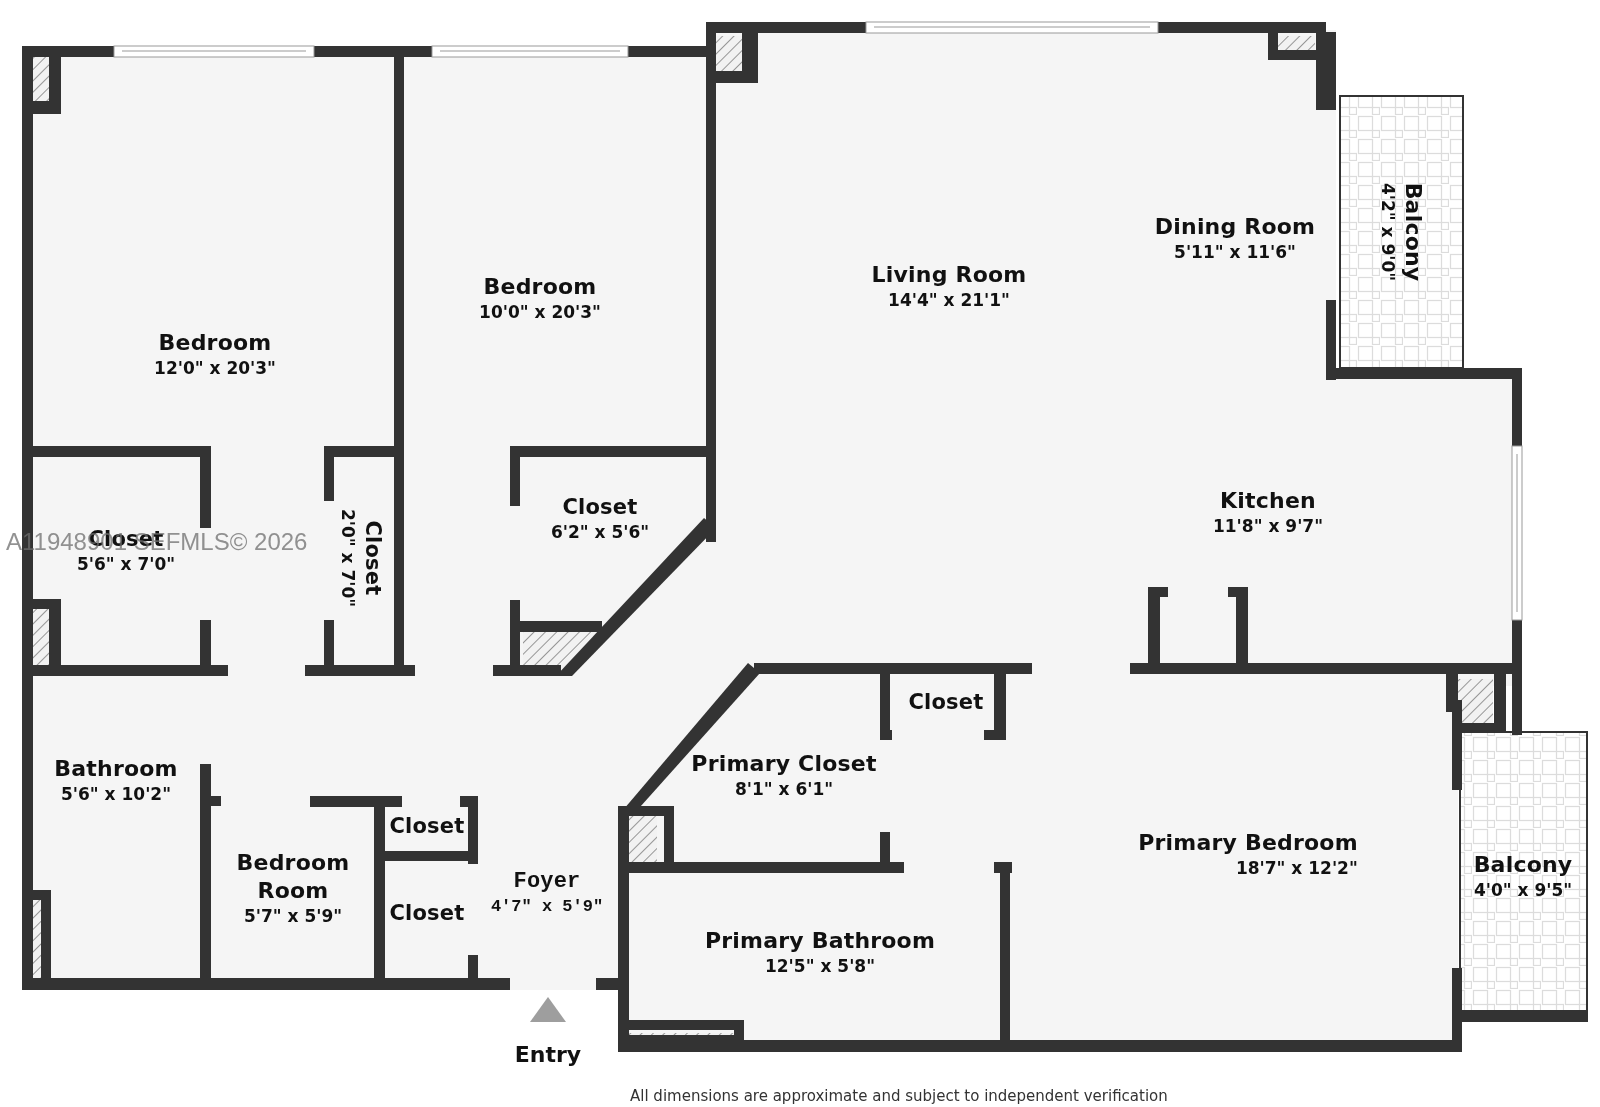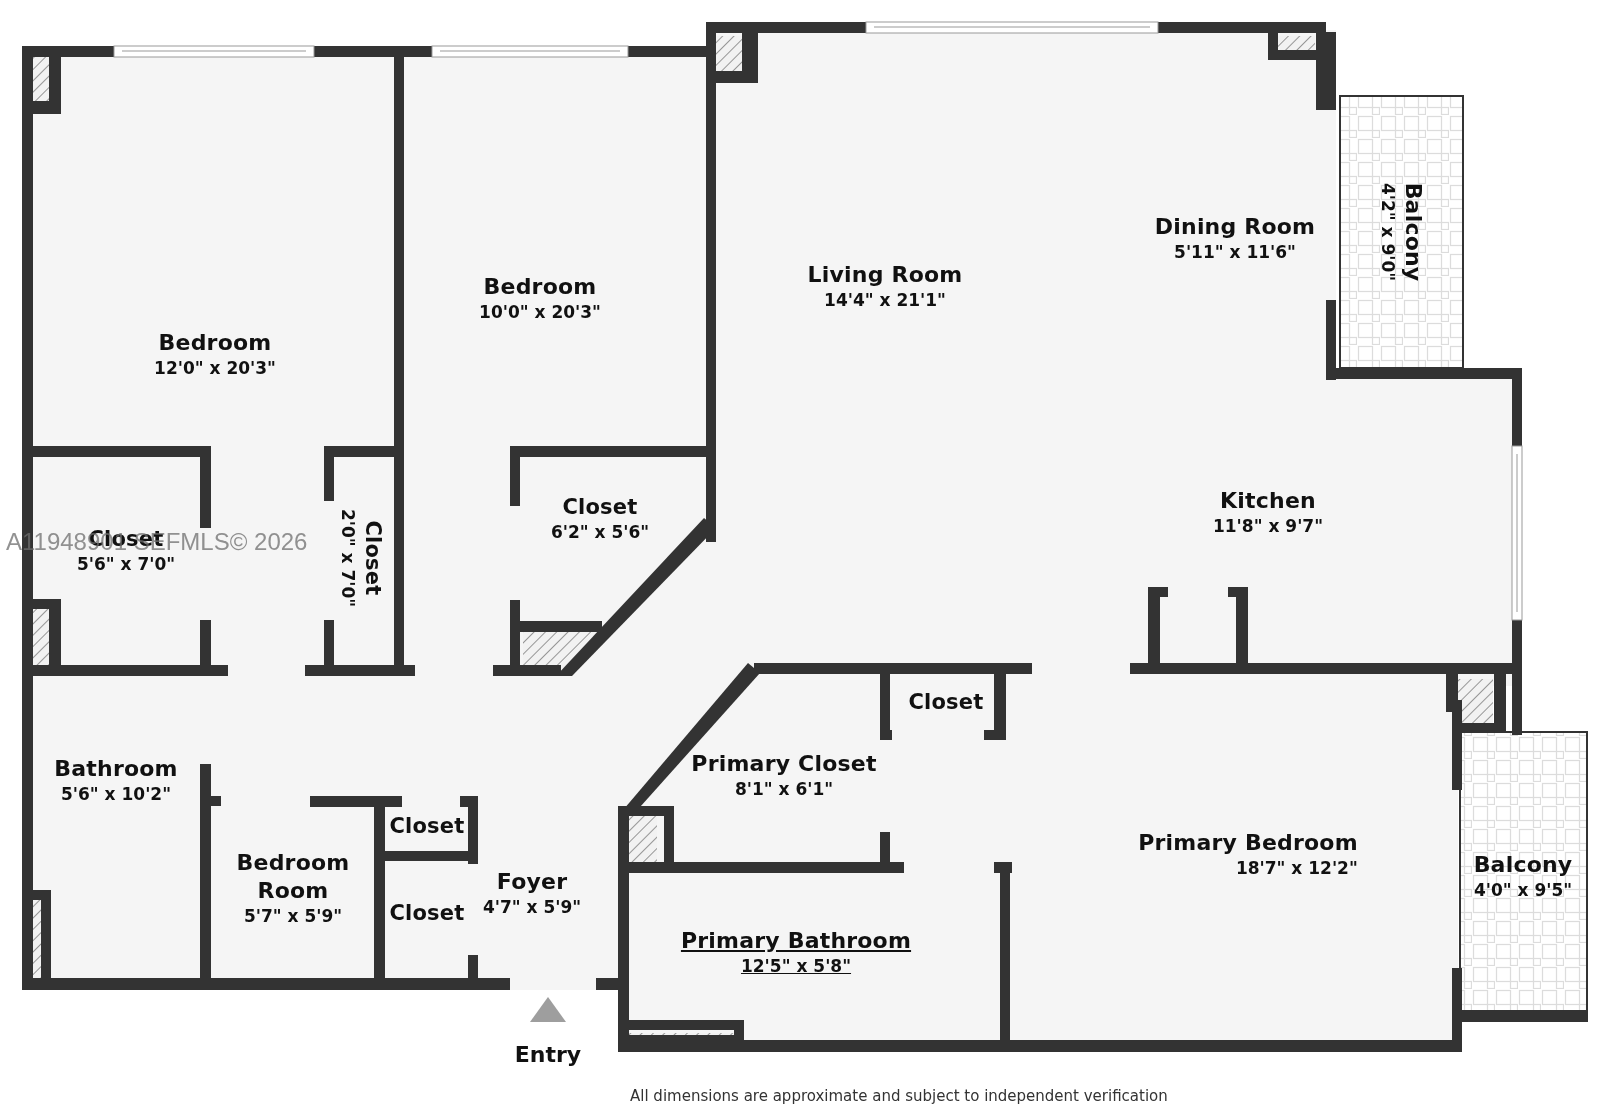--- a/index.html
+++ b/index.html
@@ -161,21 +161,21 @@
 </svg>
 
 <div class="lbl" style="left:215px; top:354px;">
   <span class="name">Bedroom</span>
   <span class="dim">12'0" x 20'3"</span>
 </div>
 <div class="lbl" style="left:540px; top:298px;">
   <span class="name">Bedroom</span>
   <span class="dim">10'0" x 20'3"</span>
 </div>
-<div class="lbl" style="left:885px; top:286px;">
+<div class="lbl" style="left:949px; top:286px;">
   <span class="name">Living Room</span>
   <span class="dim">14'4" x 21'1"</span>
 </div>
 <div class="lbl" style="left:1235px; top:238px;">
   <span class="name">Dining Room</span>
   <span class="dim">5'11" x 11'6"</span>
 </div>
 <div class="lbl rot90" style="left:1402px; top:232px;">
   <span class="name">Balcony</span>
   <span class="dim">4'2" x 9'0"</span>
@@ -204,36 +204,36 @@
   <span class="name">Bedroom</span>
   <span class="name">Room</span>
   <span class="dim">5'7" x 5'9"</span>
 </div>
 <div class="lbl small" style="left:427px; top:826px;">
   <span class="name">Closet</span>
 </div>
 <div class="lbl small" style="left:427px; top:913px;">
   <span class="name">Closet</span>
 </div>
-<div class="lbl" style="left:532px; top:893px;">
+<div class="lbl" style="left:547px; top:893px;font-family:Liberation Mono, monospace;">
   <span class="name">Foyer</span>
   <span class="dim">4'7" x 5'9"</span>
 </div>
 <div class="lbl small" style="left:946px; top:702px;">
   <span class="name">Closet</span>
 </div>
 <div class="lbl" style="left:784px; top:775px;">
   <span class="name">Primary Closet</span>
   <span class="dim">8'1" x 6'1"</span>
 </div>
 <div class="lbl" style="left:1248px; top:854px;text-align:right;">
   <span class="name">Primary Bedroom</span>
   <span class="dim">18'7" x 12'2"</span>
 </div>
-<div class="lbl" style="left:796px; top:952px;text-decoration:underline;">
+<div class="lbl" style="left:820px; top:952px;">
   <span class="name">Primary Bathroom</span>
   <span class="dim">12'5" x 5'8"</span>
 </div>
 <div class="lbl" style="left:1523px; top:876px;">
   <span class="name">Balcony</span>
   <span class="dim">4'0" x 9'5"</span>
 </div>
 
 <div class="entry-label">Entry</div>
 <div class="watermark">A11948901  SEFMLS© 2026</div>

